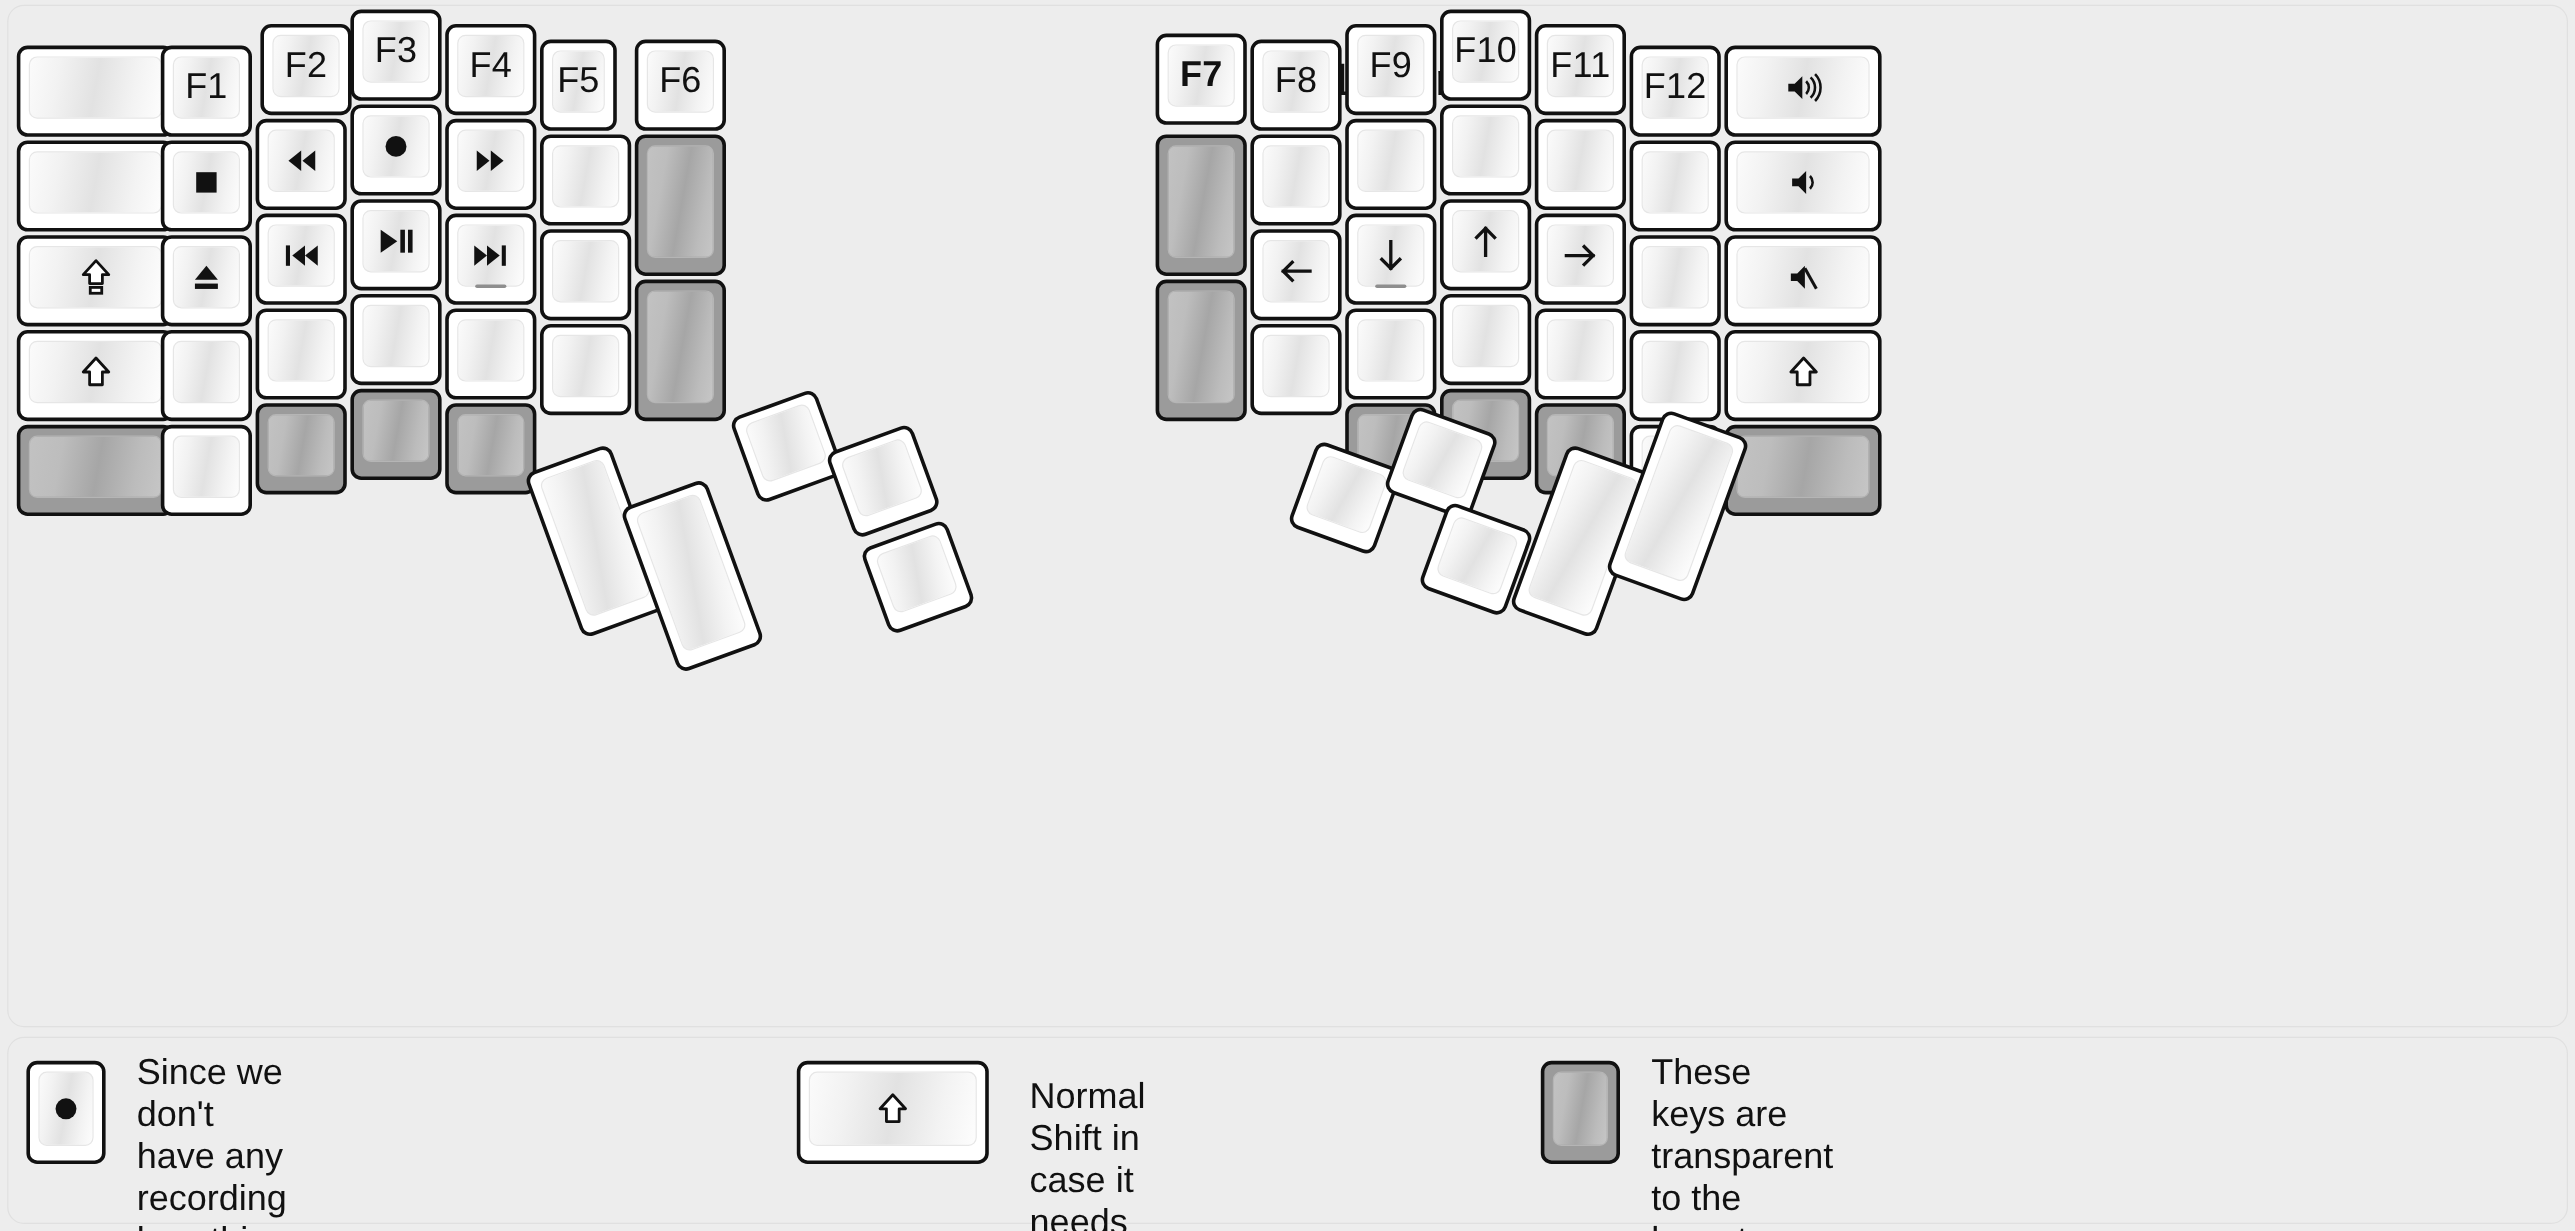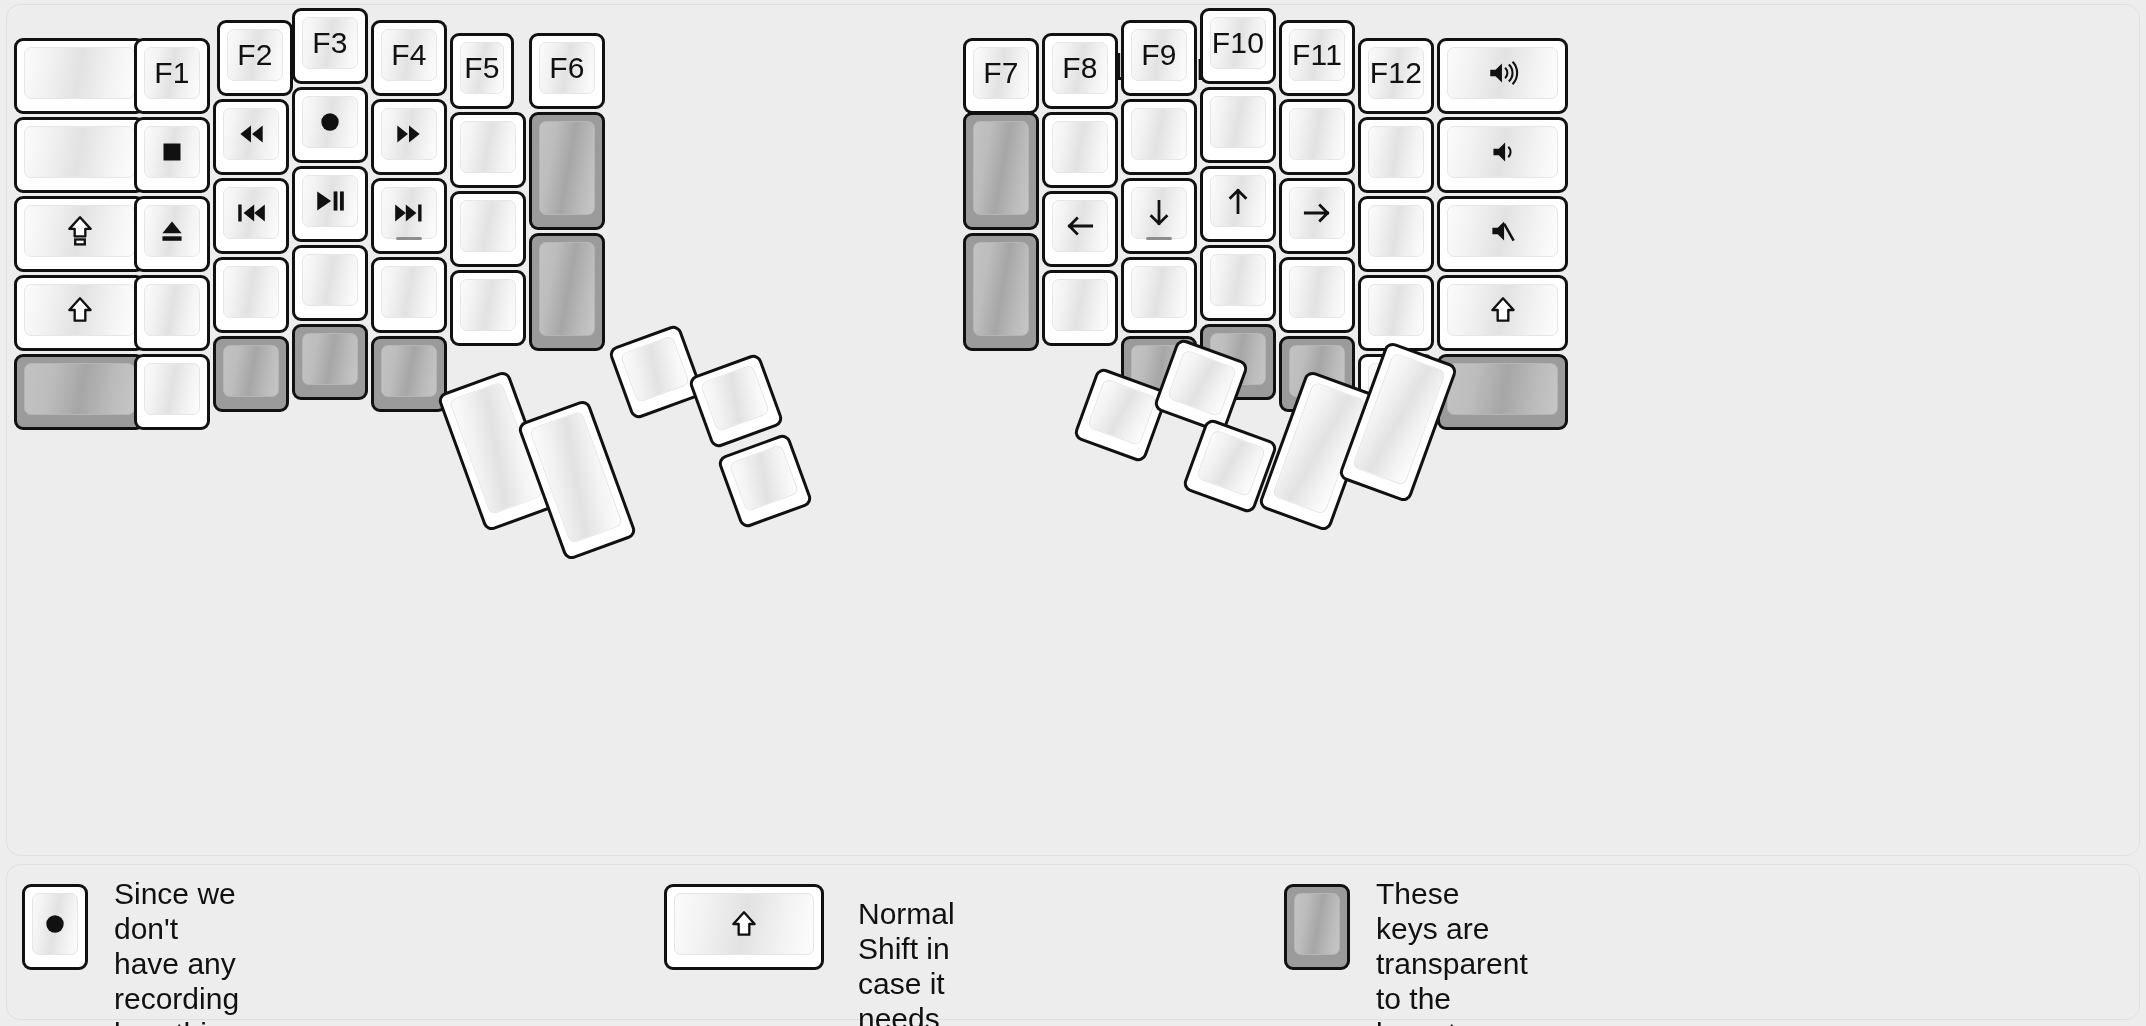--- a/index.html
+++ b/index.html
@@ -244,21 +244,21 @@
         <div class="cap">
           <span class="lbl">F6</span>
         </div>
       </div>
       <div class="key trans" style="left: 529px; top: 112px; width: 76px; height: 118px;">
         <div class="cap"></div>
       </div>
       <div class="key trans" style="left: 529px; top: 233px; width: 76px; height: 118px;">
         <div class="cap"></div>
       </div>
-      <div class="key" style="left: 963px; top: 38px; width: 76px; height: 76px;">
+      <div class="key" style="left: 963px; top: 28px; width: 76px; height: 76px; font-weight: bold;">
         <div class="cap">
           <span class="lbl">F7</span>
         </div>
       </div>
       <div class="key trans" style="left: 963px; top: 112px; width: 76px; height: 118px;">
         <div class="cap"></div>
       </div>
       <div class="key trans" style="left: 963px; top: 233px; width: 76px; height: 118px;">
         <div class="cap"></div>
       </div>

